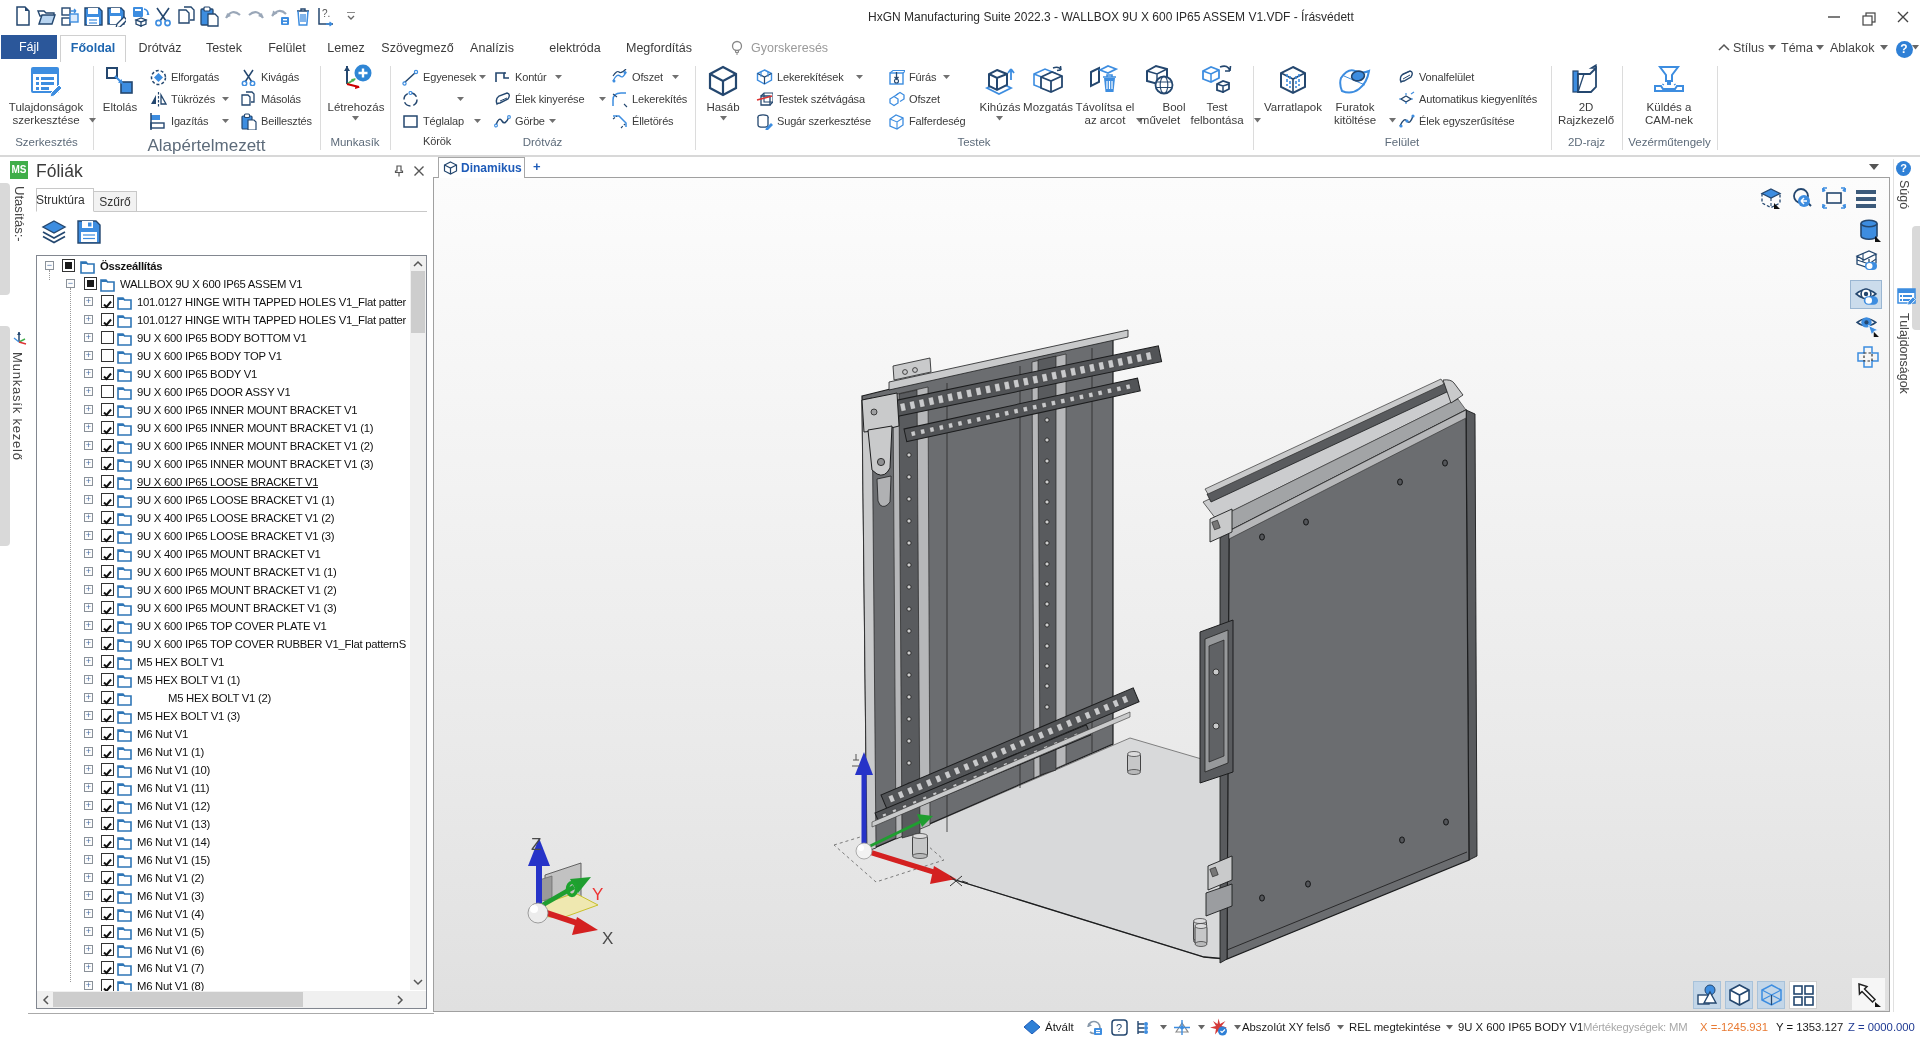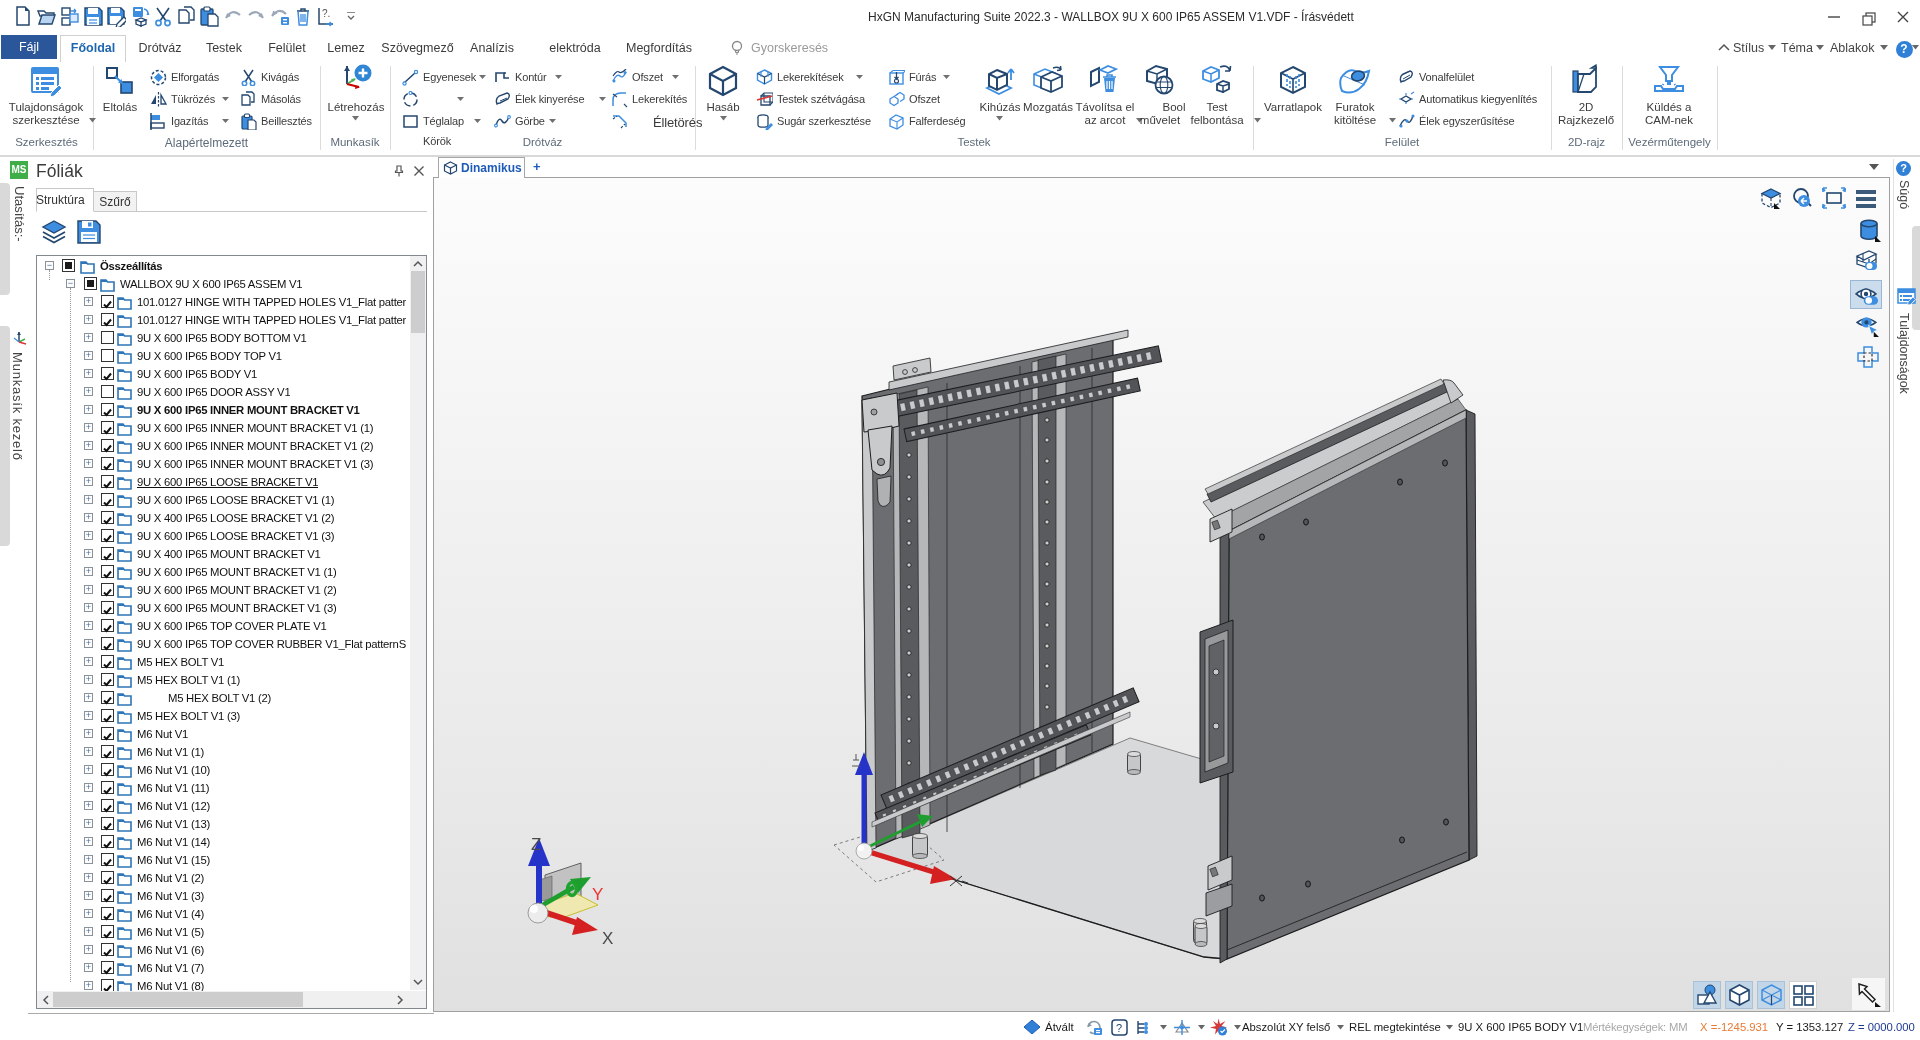--- a/index.html
+++ b/index.html
@@ -130,21 +130,21 @@
 <div class="ab" style="left:0px;top:155px;width:1920px;height:2px;background:#d8d8d8;"></div>
 <div class="ab" style="left:93px;top:66px;width:1px;height:84px;background:#dcdcdc;"></div>
 <div class="ab" style="left:320px;top:66px;width:1px;height:84px;background:#dcdcdc;"></div>
 <div class="ab" style="left:390px;top:66px;width:1px;height:84px;background:#dcdcdc;"></div>
 <div class="ab" style="left:695px;top:66px;width:1px;height:84px;background:#dcdcdc;"></div>
 <div class="ab" style="left:1253px;top:66px;width:1px;height:84px;background:#dcdcdc;"></div>
 <div class="ab" style="left:1551px;top:66px;width:1px;height:84px;background:#dcdcdc;"></div>
 <div class="ab" style="left:1622px;top:66px;width:1px;height:84px;background:#dcdcdc;"></div>
 <div class="ab" style="left:1717px;top:66px;width:1px;height:84px;background:#dcdcdc;"></div>
 <div class="txt" style="left:0px;top:136px;width:93px;text-align:center;font-size:11.5px;color:#5d6b7a;font-weight:normal;">Szerkesztés</div>
-<div class="txt" style="left:93px;top:136px;width:227px;text-align:center;font-size:12px;color:#5d6b7a;font-weight:normal;">Alapértelmezett</div>
+<div class="txt" style="left:93px;top:136px;width:227px;text-align:center;font-size:17px;color:#5d6b7a;font-weight:normal;">Alapértelmezett</div>
 <div class="txt" style="left:320px;top:136px;width:70px;text-align:center;font-size:11.5px;color:#5d6b7a;font-weight:normal;">Munkasík</div>
 <div class="txt" style="left:390px;top:136px;width:305px;text-align:center;font-size:11.5px;color:#5d6b7a;font-weight:normal;">Drótváz</div>
 <div class="txt" style="left:695px;top:136px;width:558px;text-align:center;font-size:11.5px;color:#5d6b7a;font-weight:normal;">Testek</div>
 <div class="txt" style="left:1253px;top:136px;width:298px;text-align:center;font-size:11.5px;color:#5d6b7a;font-weight:normal;">Felület</div>
 <div class="txt" style="left:1551px;top:136px;width:71px;text-align:center;font-size:11.5px;color:#5d6b7a;font-weight:normal;">2D-rajz</div>
 <div class="txt" style="left:1622px;top:136px;width:95px;text-align:center;font-size:11.5px;color:#5d6b7a;font-weight:normal;">Vezérműtengely</div>
 <svg class="ab" style="left:29px;top:64px;" width="34" height="34" viewBox="0 0 34 34">
     <rect x="3" y="4" width="26" height="24" rx="1" fill="#fff" stroke="#3d8de0" stroke-width="2"></rect>
 <rect x="3" y="4" width="26" height="6" fill="#3d8de0"></rect>
 <rect x="7" y="13" width="3" height="3" fill="#3d8de0"></rect>
@@ -282,21 +282,21 @@
   </svg>
 <svg class="ab" style="left:611px;top:91px;" width="17" height="17" viewBox="0 0 17 17">
     <path d="M2 15 v-6 q0 -7 8 -7 h5" fill="none" stroke="#3d8de0" stroke-width="1.5"></path>
     <path d="M2 3 l4 3 M13 13 l3 3" stroke="#24476f" stroke-width="1.1"></path>
   </svg>
 <div class="txt" style="left:632px;top:93px;font-size:11px;color:#3b3b3b;font-weight:normal;letter-spacing:-0.15px;">Lekerekítés</div>
 <svg class="ab" style="left:611px;top:113px;" width="17" height="17" viewBox="0 0 17 17">
     <path d="M2 3 h6 l7 7 v4" fill="none" stroke="#3d8de0" stroke-width="1.5"></path>
     <path d="M2 6 l4 -3 M10 15 l4 -4" stroke="#24476f" stroke-width="1.1" stroke-dasharray="2.5 1.5"></path>
   </svg>
-<div class="txt" style="left:632px;top:115px;font-size:13px;color:#3b3b3b;font-weight:normal;letter-spacing:-0.15px;margin-left:21px;">Élletörés</div>
+<div class="txt" style="left:632px;top:115px;font-size:11px;color:#3b3b3b;font-weight:normal;letter-spacing:-0.15px;">Élletörés</div>
 <svg class="ab" style="left:706px;top:64px;" width="34" height="34" viewBox="0 0 34 34">
     <path d="M17 3 L30 10 L30 24 L17 31 L4 24 L4 10 z" fill="#fff" stroke="#24476f" stroke-width="2.2"></path>
 <path d="M4 10 L17 17 L30 10 M17 17 L17 31" fill="none" stroke="#24476f" stroke-width="2.2"></path>
   </svg>
 <div class="txt" style="left:663px;top:101px;width:120px;text-align:center;font-size:11.5px;color:#3b3b3b;font-weight:normal;">Hasáb</div>
 <svg class="ab" style="left:720px;top:116.0px;" width="7" height="6" viewBox="0 0 7 6">
     <path d="M0 0 h7 l-3.5 4.5 z" fill="#707070"></path>
   </svg>
 <svg class="ab" style="left:756px;top:69px;" width="17" height="17" viewBox="0 0 17 17">
     <path d="M8.5 1 L15.5 4.5 L15.5 11 L8.5 15 L1.5 11 L1.5 4.5 z" fill="#fff" stroke="#3d8de0" stroke-width="1.4"></path>
@@ -550,21 +550,21 @@
     </svg></div>
 <div class="txt" style="left:137px;top:385.6px;font-size:11.3px;letter-spacing:-0.25px;color:#111;font-weight:normal;max-width:269px;overflow:hidden;">9U X 600 IP65 DOOR ASSY V1</div>
 <div class="ab" style="left:84px;top:405.0px;width:9px;height:9px;border:1px solid #8a9199;background:#fcfcfc;color:#4a6fa5;font-size:9px;line-height:7px;text-align:center;">+</div>
 <div class="ab" style="left:101px;top:403.0px;width:13px;height:13px;border:1.5px solid #333;background:#fff;"><svg width="11" height="11" viewBox="0 0 11 11">
       <path d="M2 5.5 L4.5 8 L9 2.5" stroke="#111" stroke-width="2" fill="none"></path>
     </svg></div>
 <div class="ab" style="left:117px;top:403.5px;width:15px;height:13px;"><svg width="15" height="13" viewBox="0 0 15 13">
       <path d="M1 1 h5 l1.5 2 H14 v9 H1 z" fill="#fff" stroke="#2e75b6" stroke-width="1.6"></path>
       <path d="M1 1 h5 l1.5 2 H1.2 z" fill="#2e75b6"></path>
     </svg></div>
-<div class="txt" style="left:137px;top:403.6px;font-size:11.3px;letter-spacing:-0.25px;color:#111;font-weight:bold;max-width:269px;overflow:hidden;text-align:center;">9U X 600 IP65 INNER MOUNT BRACKET V1</div>
+<div class="txt" style="left:137px;top:403.6px;font-size:11.3px;letter-spacing:-0.25px;color:#111;font-weight:normal;max-width:269px;overflow:hidden;text-align:center;">9U X 600 IP65 INNER MOUNT BRACKET V1</div>
 <div class="ab" style="left:84px;top:423.0px;width:9px;height:9px;border:1px solid #8a9199;background:#fcfcfc;color:#4a6fa5;font-size:9px;line-height:7px;text-align:center;">+</div>
 <div class="ab" style="left:101px;top:421.0px;width:13px;height:13px;border:1.5px solid #333;background:#fff;"><svg width="11" height="11" viewBox="0 0 11 11">
       <path d="M2 5.5 L4.5 8 L9 2.5" stroke="#111" stroke-width="2" fill="none"></path>
     </svg></div>
 <div class="ab" style="left:117px;top:421.5px;width:15px;height:13px;"><svg width="15" height="13" viewBox="0 0 15 13">
       <path d="M1 1 h5 l1.5 2 H14 v9 H1 z" fill="#fff" stroke="#2e75b6" stroke-width="1.6"></path>
       <path d="M1 1 h5 l1.5 2 H1.2 z" fill="#2e75b6"></path>
     </svg></div>
 <div class="txt" style="left:137px;top:421.6px;font-size:11.3px;letter-spacing:-0.25px;color:#111;font-weight:normal;max-width:269px;overflow:hidden;">9U X 600 IP65 INNER MOUNT BRACKET V1 (1)</div>
 <div class="ab" style="left:84px;top:441.0px;width:9px;height:9px;border:1px solid #8a9199;background:#fcfcfc;color:#4a6fa5;font-size:9px;line-height:7px;text-align:center;">+</div>

